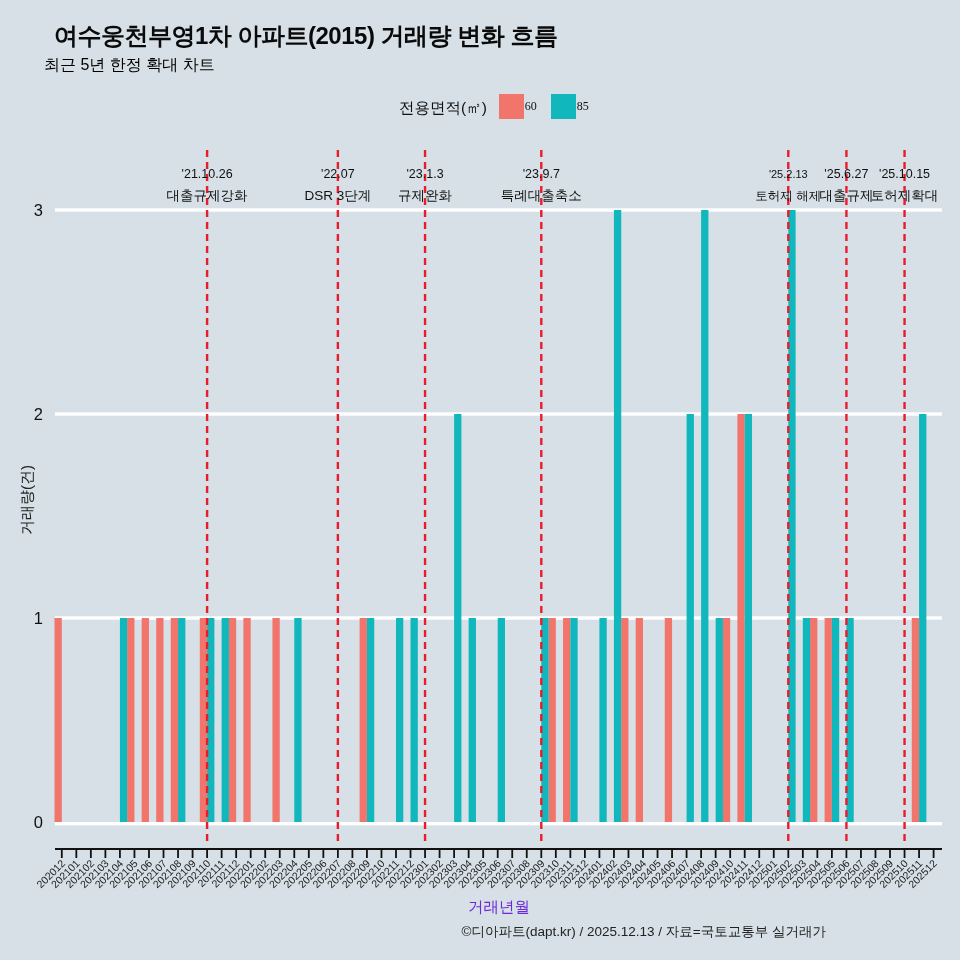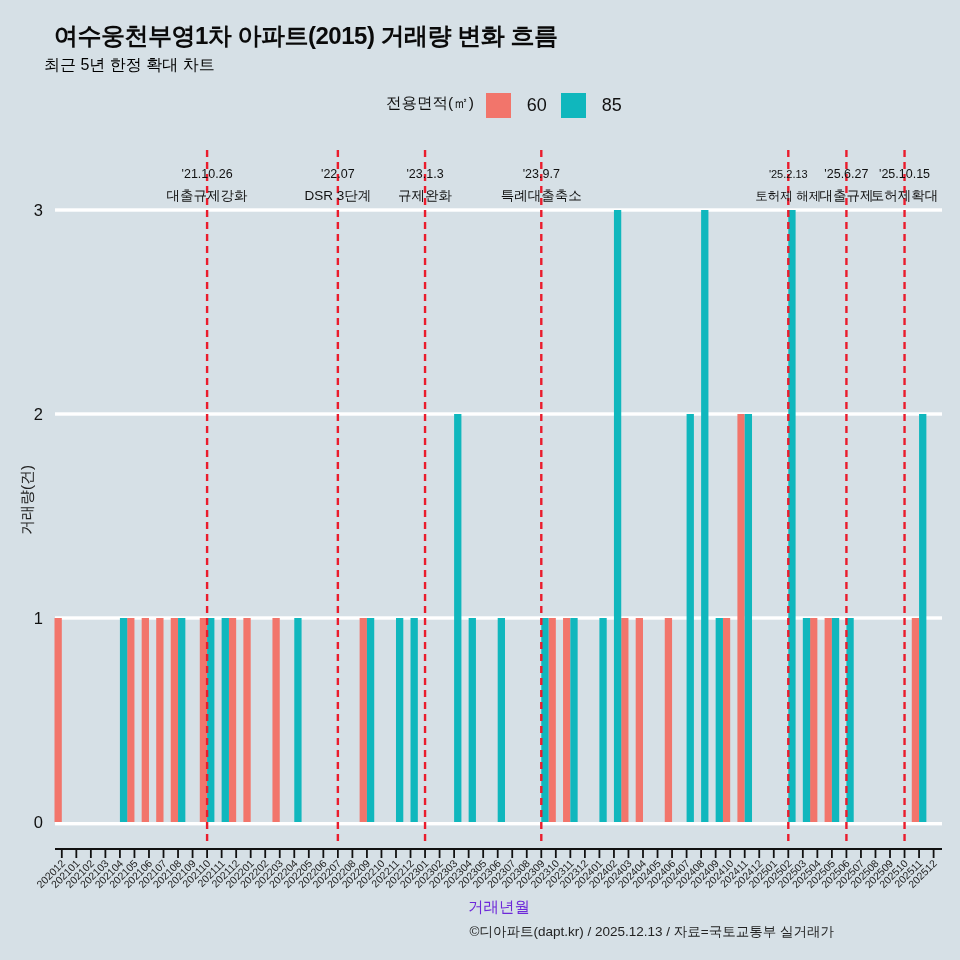--- a/index.html
+++ b/index.html
@@ -15,40 +15,40 @@
   .title{
     position:absolute;left:54px;top:20px;
     font-size:24px;font-weight:bold;color:#0a0a0a;
     letter-spacing:-0.5px;white-space:nowrap;
   }
   .subtitle{
     position:absolute;left:44px;top:55px;
     font-size:16px;color:#000000;white-space:nowrap;
   }
   .legend{
-    position:absolute;left:386px;top:93px;height:26px;
-    display:flex;align-items:flex-start;white-space:nowrap;
+    position:absolute;left:399px;top:93px;height:26px;
+    display:flex;align-items:flex-end;white-space:nowrap;
   }
   .legend-label{font-size:15.5px;margin-right:12px;}
   .swatch{width:25px;height:25px;display:inline-block;}
   .legend-item{display:flex;align-items:center;margin-right:14px;}
-  .legend-item span.val{font-size:18px;margin-left:16px;}
+  .legend-item span.val{font-size:12px;margin-left:1px;font-family:Liberation Serif, serif;}
   svg.chart{position:absolute;left:0;top:0;}
   .xtitle{
     position:absolute;left:499px;top:897px;
     transform:translateX(-50%);
     font-size:15.5px;color:#6d28d9;white-space:nowrap;
   }
   .ytitle{
     position:absolute;left:27px;top:500px;
     transform:translate(-50%,-50%) rotate(-90deg);
     font-size:15px;color:#222;white-space:nowrap;
   }
   .footer{
-    position:absolute;right:6px;top:923px;
+    position:absolute;right:14px;top:923px;
     font-size:13.5px;color:#222;white-space:nowrap;
   }
 </style>
 </head>
 <body>
 
 <div class="stage">
 
   <div class="title">여수웅천부영1차 아파트(2015) 거래량 변화 흐름</div>
   <div class="subtitle">최근 5년 한정 확대 차트</div>

